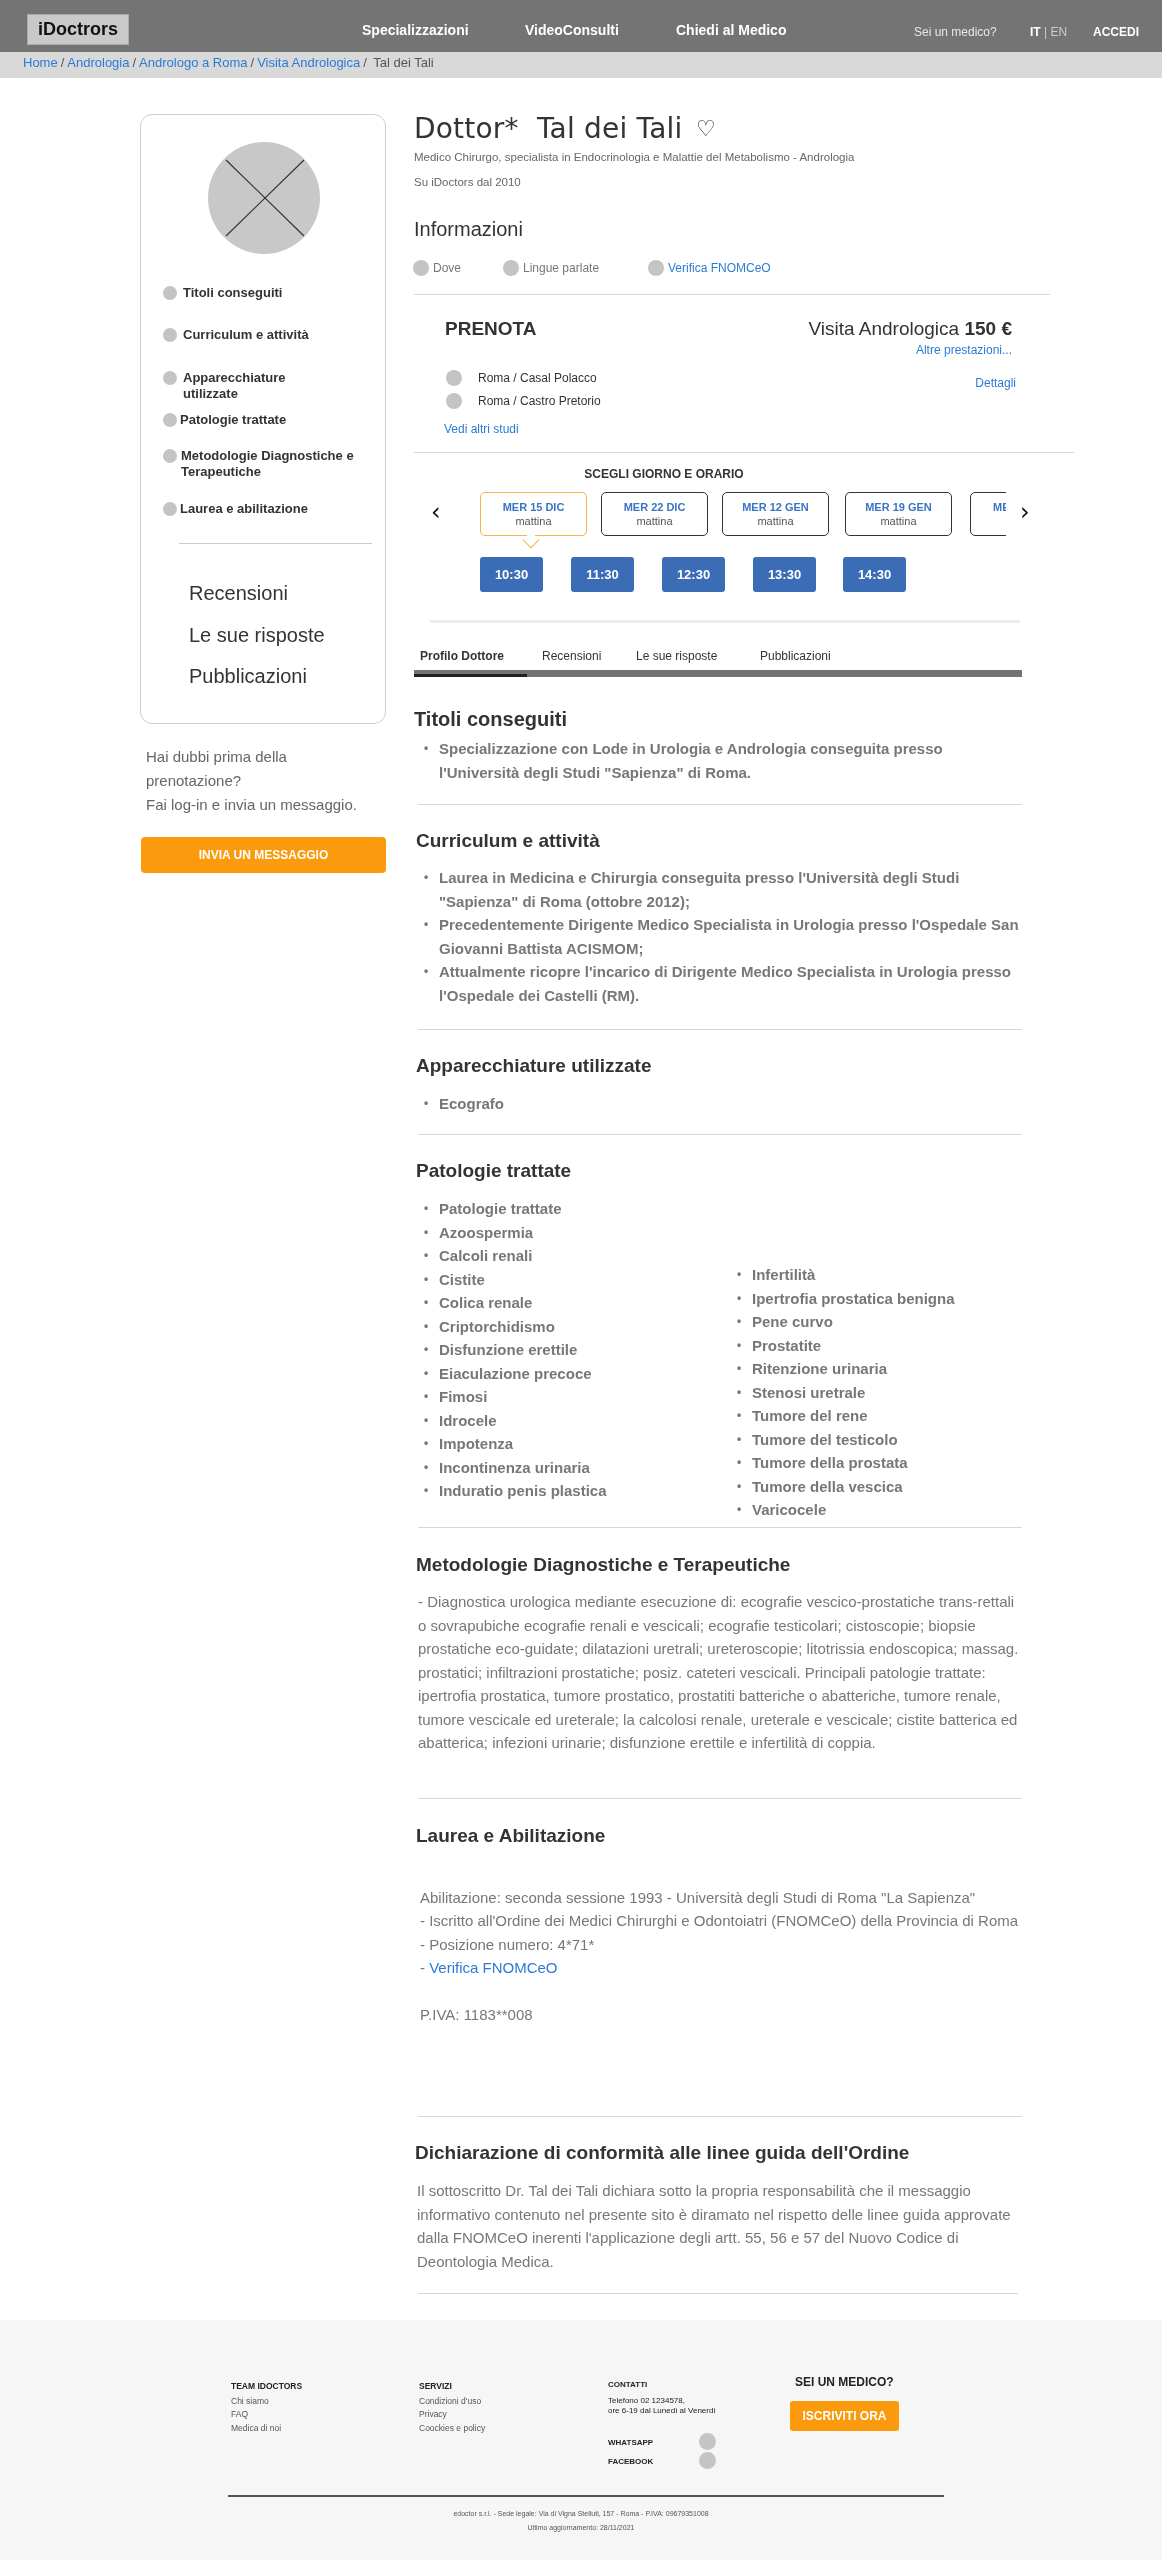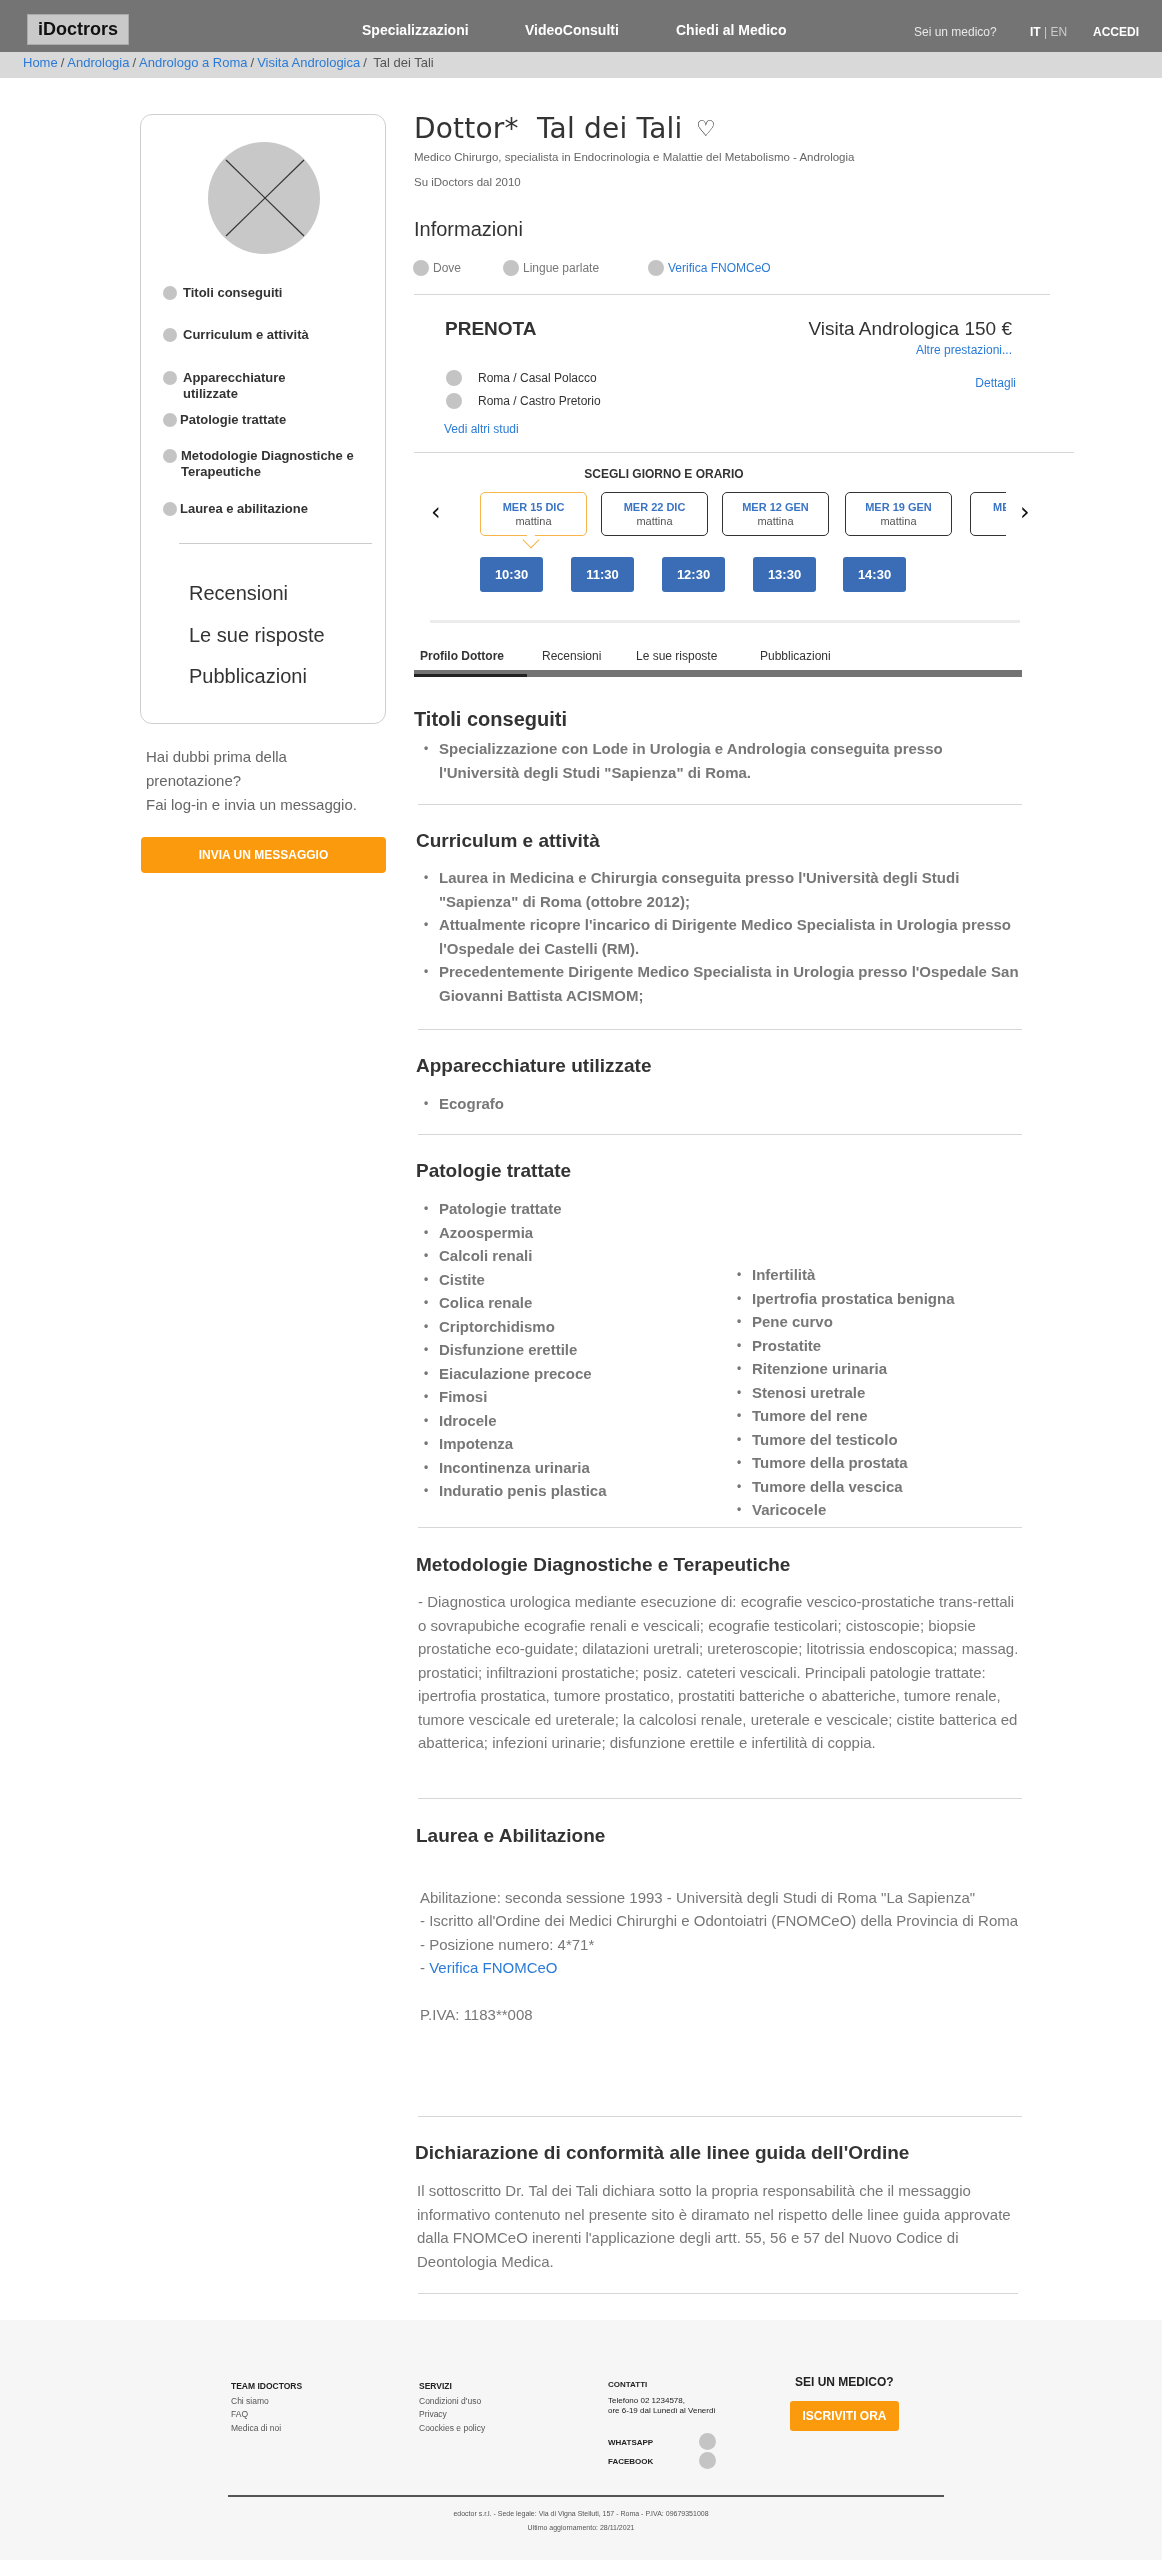--- a/index.html
+++ b/index.html
@@ -35,21 +35,21 @@
   .doc-sub { position: absolute; left: 414px; top: 151px; font-size: 11.5px; color: #666; }
   .doc-since { position: absolute; left: 414px; top: 176px; font-size: 11.5px; color: #666; }
   .info-title { position: absolute; left: 414px; top: 218px; font-size: 20px; color: #333; }
   .info-row { position: absolute; top: 260px; display: flex; align-items: center; gap: 4px; font-size: 12px; color: #777; }
   .info-row .dot { width: 16px; height: 16px; margin-top: 0; }
   .hr { position: absolute; height: 1px; background: #d7d7d7; }
 
   
   .prenota-title { position: absolute; left: 445px; top: 318px; font-weight: bold; font-size: 19px; color: #333; }
   .visita { position: absolute; right: 150px; top: 318px; font-size: 19px; color: #333; text-align: right; }
-  .visita b { font-weight: normal; }
+  .visita b { font-weight: bold; }
   .altre { position: absolute; right: 150px; top: 343px; font-size: 12px; }
   .studio { position: absolute; left: 446px; display: flex; align-items: center; gap: 16px; font-size: 12px; color: #333; }
   .studio .dot { width: 16px; height: 16px; margin-top: 0; }
   .dettagli { position: absolute; right: 146px; top: 376px; font-size: 12px; }
   .vedi { position: absolute; left: 444px; top: 422px; font-size: 12px; }
 
   
   .scegli { position: absolute; left: 0; width: 1162px; top: 467px; text-align: center; font-weight: bold; font-size: 12px; color: #333; padding-left: 316px; padding-right: 150px; }
   .scegli span { display: block; width: 100%; }
   .arrow { position: absolute; top: 498px; font-size: 24px; color: #111; cursor: pointer; font-family: "DejaVu Sans", sans-serif; }
@@ -230,22 +230,22 @@
 
 <h2 class="sec-title" style="top:708px;left:414px;font-size:20px">Titoli conseguiti</h2>
 <ul class="bullets" style="top:737px;width:590px">
   <li>Specializzazione con Lode in Urologia e Andrologia conseguita presso l'Università degli Studi "Sapienza" di Roma.</li>
 </ul>
 <div class="hr" style="left:418px;top:804px;width:604px"></div>
 
 <h2 class="sec-title" style="top:830px">Curriculum e attività</h2>
 <ul class="bullets" style="top:866px;width:600px">
   <li>Laurea in Medicina e Chirurgia conseguita presso l'Università degli Studi "Sapienza" di Roma (ottobre 2012);</li>
+  <li>Precedentemente Dirigente Medico Specialista in Urologia presso l'Ospedale San Giovanni Battista ACISMOM;</li>
   <li>Attualmente ricopre l'incarico di Dirigente Medico Specialista in Urologia presso l'Ospedale dei Castelli (RM).</li>
-  <li>Precedentemente Dirigente Medico Specialista in Urologia presso l'Ospedale San Giovanni Battista ACISMOM;</li>
 </ul>
 <div class="hr" style="left:418px;top:1029px;width:604px"></div>
 
 <h2 class="sec-title" style="top:1055px">Apparecchiature utilizzate</h2>
 <ul class="bullets" style="top:1092px">
   <li>Ecografo</li>
 </ul>
 <div class="hr" style="left:418px;top:1134px;width:604px"></div>
 
 <h2 class="sec-title" style="top:1160px">Patologie trattate</h2>

